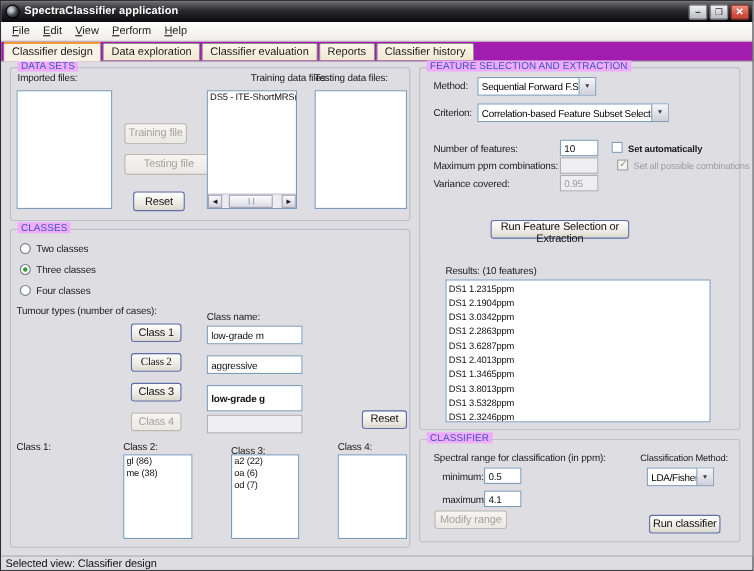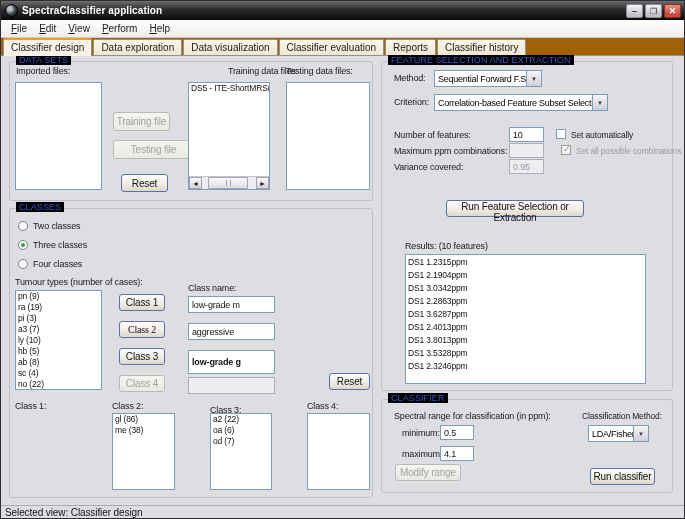--- a/index.html
+++ b/index.html
@@ -39,39 +39,39 @@
     position:absolute; left:0; top:19px; width:100%; height:18px;
     background:linear-gradient(180deg,#FDFDFD,#EFEEEC); border-bottom:1px solid #C9C8C4;
     display:flex; align-items:center; padding-left:4px;
   }
   .menu-item { font-size:10px; color:#1A1A1A; padding:2px 6px; }
   .menu-item u { text-decoration:underline; }
 
   
   .tabstrip {
     position:absolute; left:0; top:37px; width:100%; height:18px;
-    background:#a16207; border-bottom:1px solid #91918C;
+    background:#a21caf; border-bottom:1px solid #91918C;
     display:flex; align-items:flex-end; padding-left:2px;
   }
   .tab {
     font-size:10px; color:#1A1A1A; padding:2px 7px 2px 7px; margin-right:1px;
     border:1px solid #91918C; border-bottom:none; border-radius:2px 2px 0 0;
     background:linear-gradient(180deg,#FBF6EA,#EFE7D2); height:16px; white-space:nowrap;
   }
   .tab.selected {
     background:#F8F3E6; border-top:2px solid #F09A33; height:18px; margin-bottom:-1px;
     position:relative; z-index:2;
   }
 
   
   .content { position:absolute; left:0; top:55px; width:685px; height:449px; background:#DEDDE2; }
 
   .groupbox { position:absolute; border:1px solid #BFBFCB; border-radius:3px; }
   .group-title {
-    position:absolute; top:-7px; left:6px; background:#000000; padding:0 3px;
+    position:absolute; top:-7px; left:6px; background:#f0abfc; padding:0 3px;
     font-size:9px; color:#3D54C2; white-space:nowrap; letter-spacing:.1px;
   }
 
   .lbl { position:absolute; font-size:9px; color:#1A1A1A; white-space:nowrap; letter-spacing:-.15px; }
   .lbl.gray { color:#9C9BA3; }
 
   .listbox {
     position:absolute; background:#fff; border:1px solid #7F9DB9; overflow:hidden;
   }
   .list-item { font-size:8.5px; line-height:11px; padding:0 2px; white-space:nowrap; color:#111; letter-spacing:-.15px; }
@@ -168,21 +168,20 @@
     <div class="menu-item"><u>F</u>ile</div>
     <div class="menu-item"><u>E</u>dit</div>
     <div class="menu-item"><u>V</u>iew</div>
     <div class="menu-item"><u>P</u>erform</div>
     <div class="menu-item"><u>H</u>elp</div>
   </div>
 
   <div class="tabstrip">
     <div class="tab selected">Classifier design</div>
     <div class="tab">Data exploration</div>
-    <div class="tab">Data visualization</div>
     <div class="tab">Classifier evaluation</div>
     <div class="tab">Reports</div>
     <div class="tab">Classifier history</div>
   </div>
 
   <div class="content">
 
     <div class="groupbox" style="left:8px; top:5px; width:364px; height:140px;">
       <span class="group-title">DATA SETS</span>
 
@@ -221,31 +220,20 @@
       <div class="radio-row" style="left:8px; top:31px;">
         <div class="radio selected"></div>
         <span class="lbl">Three classes</span>
       </div>
       <div class="radio-row" style="left:8px; top:50px;">
         <div class="radio"></div>
         <span class="lbl">Four classes</span>
       </div>
 
       <span class="lbl" style="left:5px; top:68px;">Tumour types (number of cases):</span>
-      <div class="listbox" style="left:5px; top:81px; width:87px; height:100px;">
-          <div class="list-item">pn (9)</div>
-          <div class="list-item">ra (19)</div>
-          <div class="list-item">pi (3)</div>
-          <div class="list-item">a3 (7)</div>
-          <div class="list-item">ly (10)</div>
-          <div class="list-item">hb (5)</div>
-          <div class="list-item">ab (8)</div>
-          <div class="list-item">sc (4)</div>
-          <div class="list-item">no (22)</div>
-        </div>
 
       <button class="btn" style="left:109px; top:85px; width:46px; height:17px;">Class 1</button>
       <button class="btn" style="left:109px; top:112px; width:46px; height:17px;font-family:Liberation Serif, serif;">Class 2</button>
       <button class="btn" style="left:109px; top:139px; width:46px; height:17px;">Class 3</button>
       <button class="btn disabled" style="left:109px; top:166px; width:46px; height:17px;">Class 4</button>
 
       <span class="lbl" style="left:178px; top:74px;">Class name:</span>
       <input class="txt" style="left: 178px; top: 87px; width: 87px; height: 17px;" value="low-grade m">
       <input class="txt" style="left: 178px; top: 114px; width: 87px; height: 17px;" value="aggressive">
       <input class="txt" style="left: 178px; top: 141px; width: 87px; height: 24px; font-weight: bold;" value="low-grade g">
@@ -283,40 +271,41 @@
 
       <span class="lbl" style="left:12px; top:35px;">Criterion:</span>
       <div class="combo" style="left:52px; top:32px; width:174px; height:17px;">
         <span class="combo-text">Correlation-based Feature Subset Selection</span>
         <span class="combo-arrow"></span>
       </div>
 
       <span class="lbl" style="left:12px; top:68px;">Number of features:</span>
       <input class="txt" style="left: 127px; top: 65px; width: 35px; height: 15px;" value="10">
       <div class="checkbox" style="left:174px; top:67px;"></div>
-      <span class="lbl cb-label" style="left:189px; top:68px;">Set automatically</span>
+      <span class="lbl cb-label" style="left:189px; top:68px;font-weight:bold;">Set automatically</span>
 
       <span class="lbl" style="left:12px; top:84px;">Maximum ppm combinations:</span>
       <input class="txt disabled" style="left: 127px; top: 81px; width: 35px; height: 15px;" value="">
       <div class="checkbox checked-disabled" style="left:179px; top:83px;"></div>
       <span class="lbl cb-label gray" style="left:194px; top:84px;">Set all possible combinations</span>
 
       <span class="lbl" style="left:12px; top:100px;">Variance covered:</span>
       <input class="txt disabled" style="left: 127px; top: 97px; width: 35px; height: 15px;" value="0.95">
 
-      <button class="btn" style="left:64px; top:138px; width:138px; height:17px;">Run Feature Selection or Extraction</button>
+      <button class="btn" style="left:64px; top:138px; width:126px; height:17px;">Run Feature Selection or Extraction</button>
 
       <span class="lbl" style="left:23px; top:179px;">Results: (10 features)</span>
       <div class="listbox results" style="left:23px; top:192px; width:241px; height:130px; padding-top:1px;">
           <div class="list-item">DS1 1.2315ppm</div>
           <div class="list-item">DS1 2.1904ppm</div>
           <div class="list-item">DS1 3.0342ppm</div>
           <div class="list-item">DS1 2.2863ppm</div>
           <div class="list-item">DS1 3.6287ppm</div>
           <div class="list-item">DS1 2.4013ppm</div>
+          <div class="list-item">DS1 1.3465ppm</div>
           <div class="list-item">DS1 3.8013ppm</div>
           <div class="list-item">DS1 3.5328ppm</div>
           <div class="list-item">DS1 2.3246ppm</div>
         </div>
     </div>
 
     <div class="groupbox" style="left:380px; top:343px; width:292px; height:94px;">
       <span class="group-title">CLASSIFIER</span>
 
       <span class="lbl" style="left:12px; top:11px;">Spectral range for classification (in ppm):</span>

